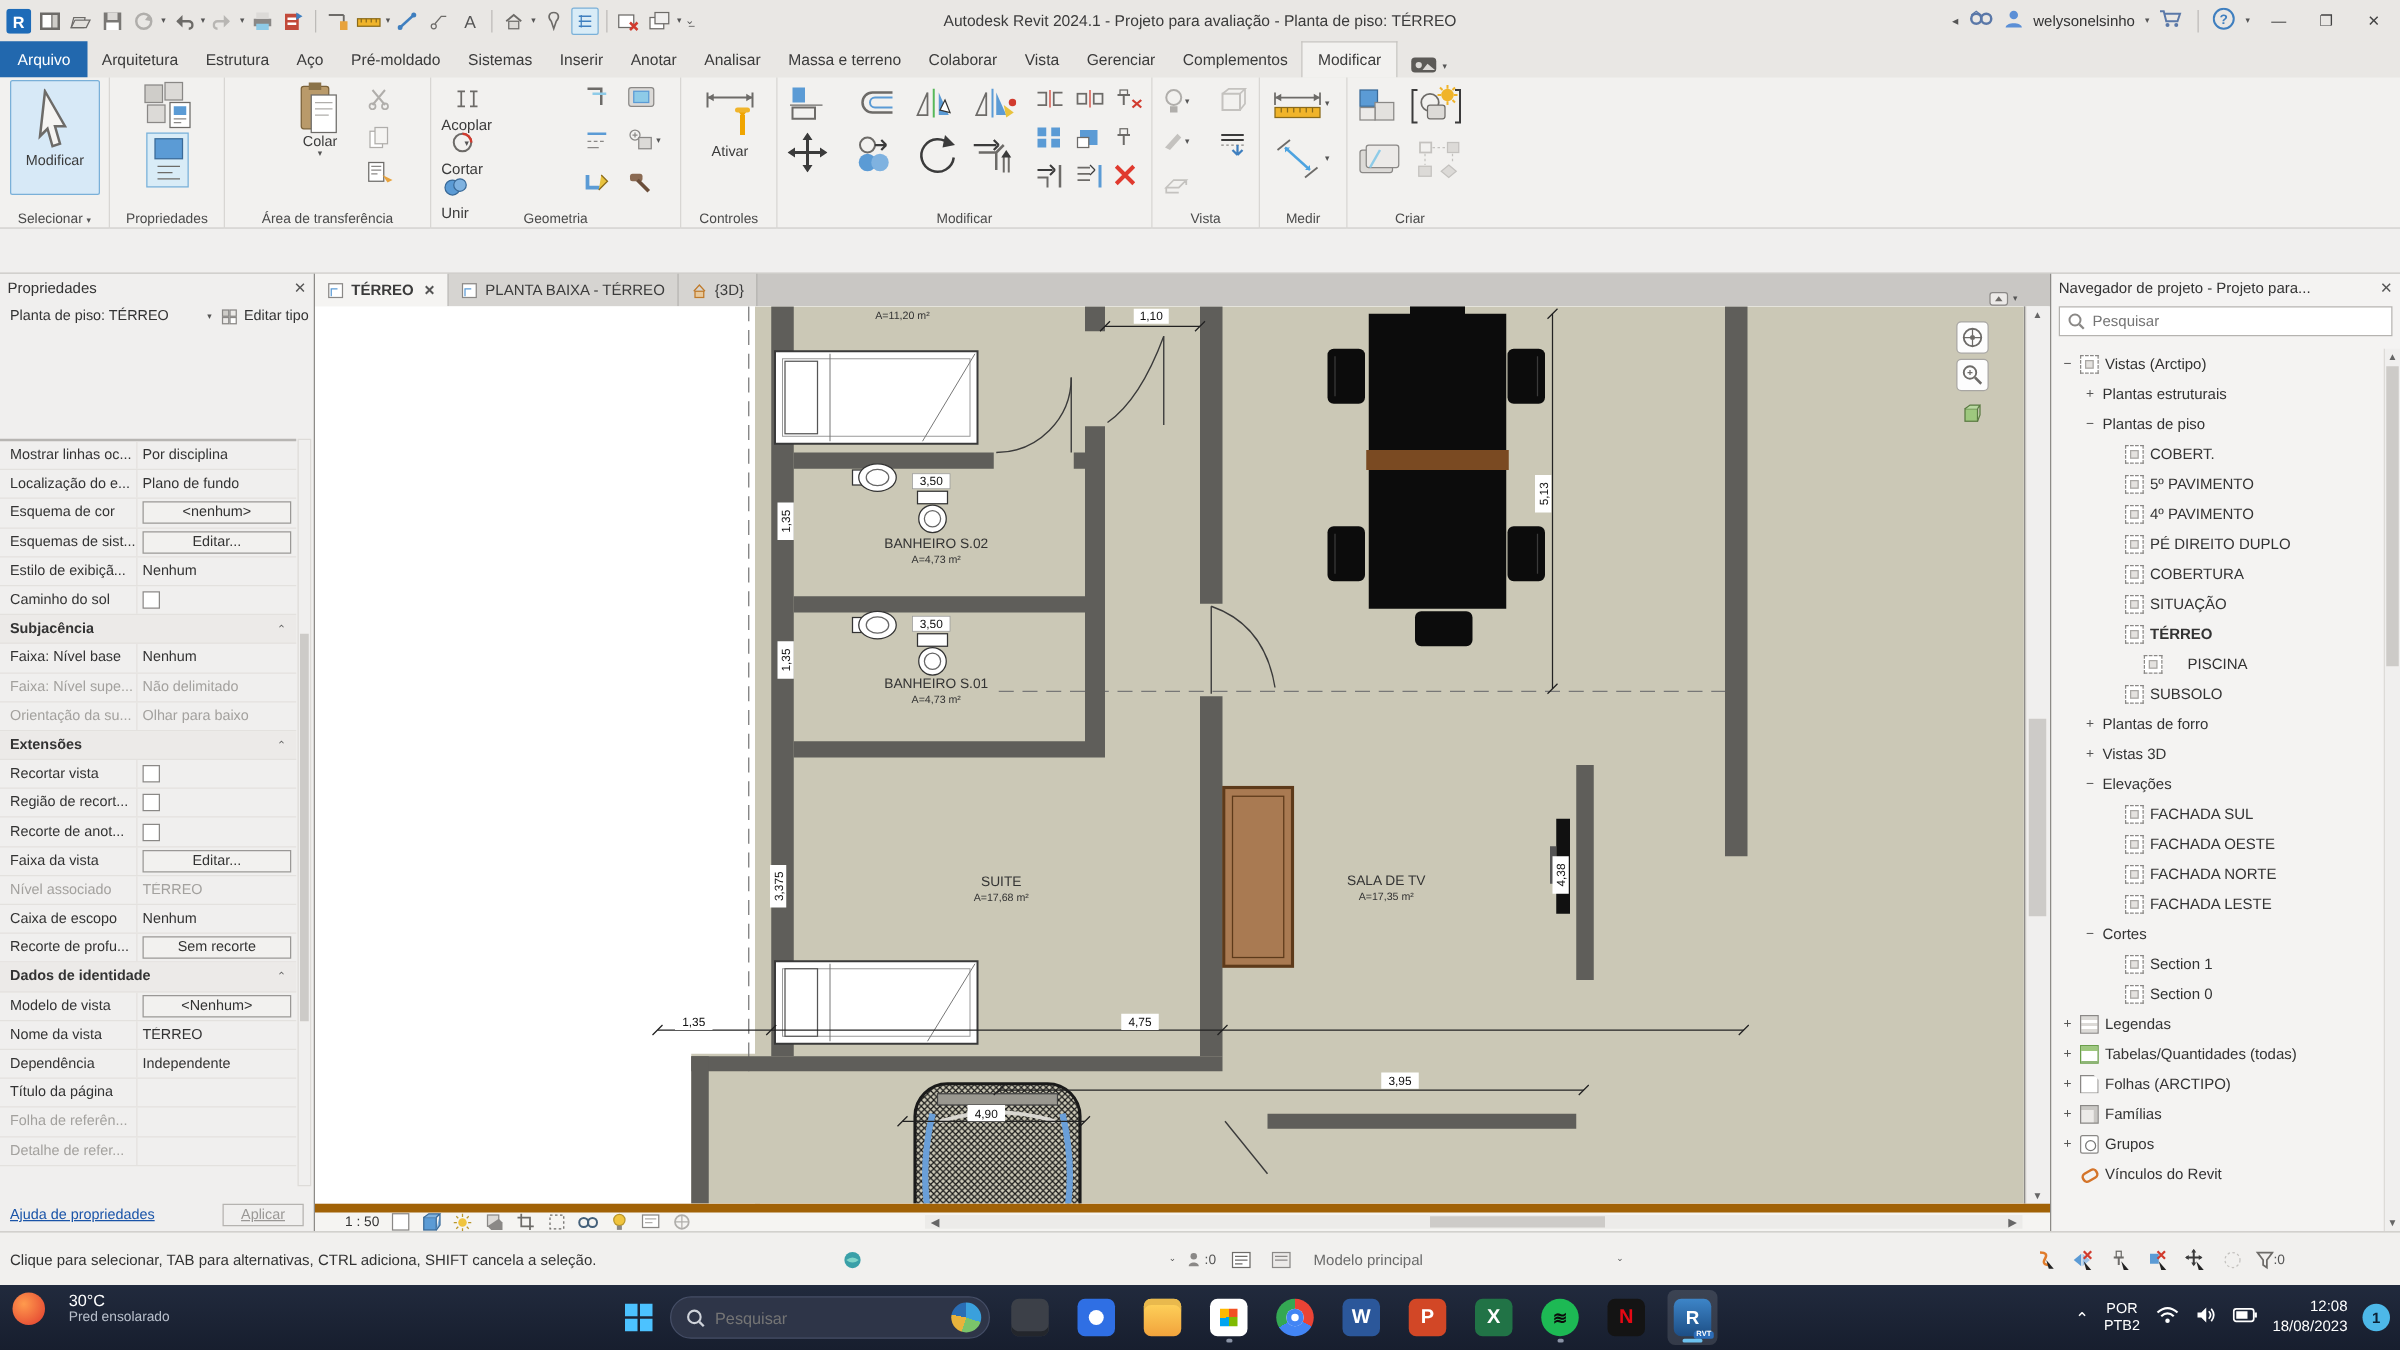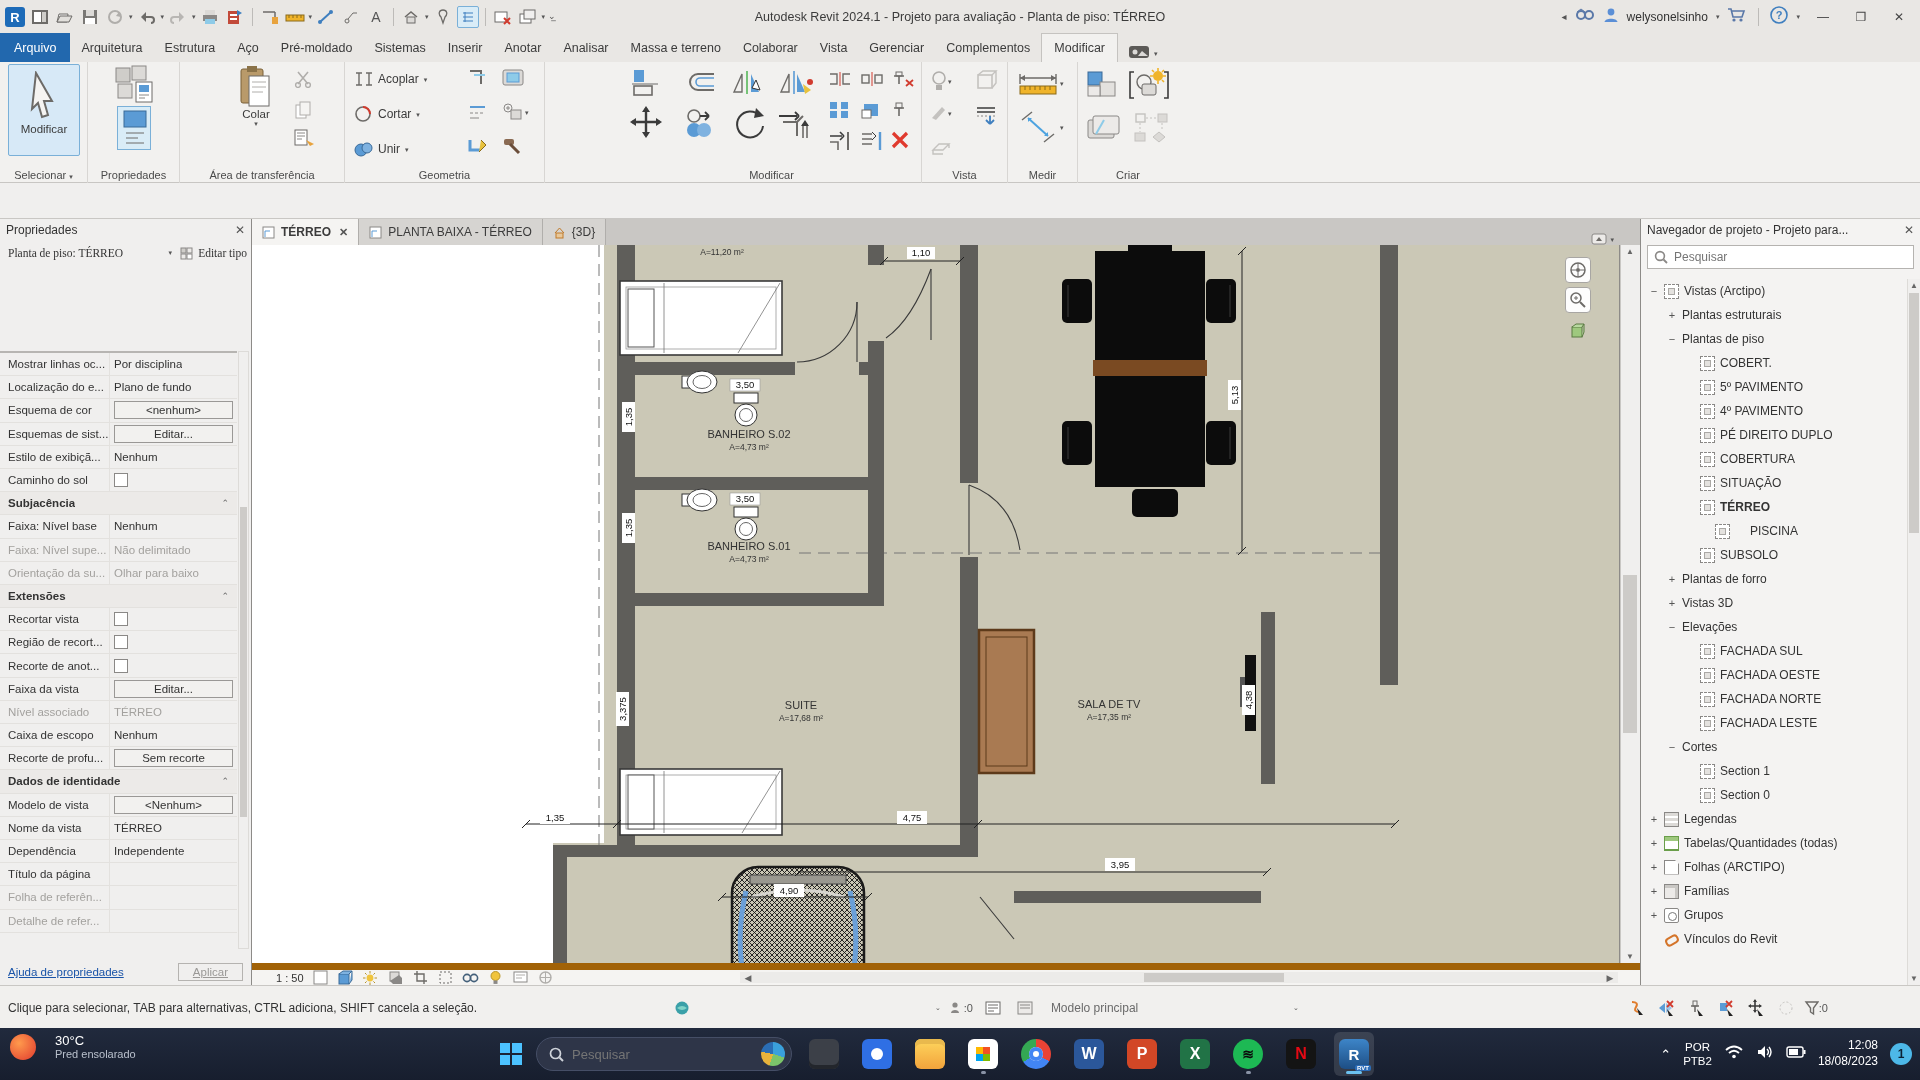--- a/index.html
+++ b/index.html
@@ -19,33 +19,33 @@
   #file-tab{background:#2268ae;color:#fff;padding:6px 14px;height:29px;display:flex;align-items:center;}
   .rtab{padding:6px 11px;height:29px;display:flex;align-items:center;white-space:nowrap;}
   #active-tab{background:#f2f1ef;border:1px solid #c5c3c0;border-bottom:none;padding:6px 12px;height:29px;display:flex;align-items:center;}
   .tab-extra{display:flex;align-items:center;gap:4px;margin-left:10px;}
   
   #ribbon{position:absolute;top:62px;left:0;width:1920px;height:121px;background:#f2f1ef;border-bottom:1px solid #c8c6c3;}
   .panel{position:absolute;top:0;height:121px;border-right:1px solid #d8d6d3;}
   .plabel{position:absolute;bottom:2px;left:0;right:0;text-align:center;font-size:11px;color:#4a4a4a;white-space:nowrap;}
   .bigbtn{position:absolute;display:flex;flex-direction:column;align-items:center;justify-content:flex-start;font-size:11.5px;color:#3b3b3b;text-align:center;}
   .sel{background:#d7e9f7;border:1px solid #7ab0d8;border-radius:2px;}
-  .gRow{position:absolute;display:flex;align-items:center;gap:5px;font-size:12px;color:#3b3b3b;white-space:nowrap;}
+  .gRow{position:absolute;display:flex;align-items:center;gap:5px;font-size:12px;color:#3b3b3b;white-space:nowrap;flex-direction:column;}
   .mi{position:absolute;display:flex;align-items:center;justify-content:center;}
   
   #optionsbar{position:absolute;top:183px;left:0;width:1920px;height:36px;background:#f0efee;border-bottom:1px solid #c9c7c4;}
   
   #main{position:absolute;top:219px;left:0;width:1920px;height:766px;background:#a8a6a3;}
   
   #props{position:absolute;left:0;top:0;width:252px;height:766px;background:#f0efee;border-right:1px solid #8d8b88;font-size:11.5px;color:#333;}
   .props-head{height:22px;display:flex;align-items:center;padding:0 6px;justify-content:space-between;font-size:12px;}
   .typebox{margin:2px 4px;height:78px;background:#fff;border:1px solid #b5b3b0;display:flex;align-items:center;gap:10px;padding:6px;position:relative;}
   .thumb{width:60px;height:60px;border:1px solid #cfcdc9;display:flex;align-items:center;justify-content:center;background:#fff;}
   .typetext{font-size:12px;line-height:1.5;}
-  .combo-row{display:flex;align-items:center;height:24px;padding:0 4px;gap:4px;font-family:Liberation Serif, serif;}
+  .combo-row{display:flex;align-items:center;height:24px;padding:0 4px;gap:4px;}
   .combo{flex:1;display:flex;align-items:center;justify-content:space-between;padding:0 4px;height:20px;font-size:11.5px;}
   .edittype{display:flex;align-items:center;gap:4px;font-size:11.5px;}
   .prop-grid{position:absolute;top:132px;left:0;right:14px;border-top:2px solid #b7b5b2;}
   .prow{display:flex;height:23.2px;border-bottom:1px solid #e3e1de;align-items:center;font-size:11.5px;}
   .p-l{width:110px;padding-left:8px;border-right:1px solid #e3e1de;white-space:nowrap;overflow:hidden;align-self:stretch;display:flex;align-items:center;}
   .p-v{flex:1;padding:0 4px;display:flex;align-items:center;min-width:0;}
   .pv-txt{white-space:nowrap;overflow:hidden;}
   .kind-group{background:#eceae8;font-weight:bold;position:relative;}
   .kind-group .p-l{width:auto;border-right:none;}
   .kind-group::after{content:"⌃";position:absolute;right:8px;font-size:9px;color:#666;font-weight:normal;}
@@ -487,20 +487,33 @@
       </span>
     <span class="mi" style="left:156px;top:74px;">
         <svg width="22" height="20">
           <rect x="3" y="3" width="10" height="6" rx="2" fill="#8a6a52"></rect>
           <path d="M9 8 L18 17" stroke="#6b4e3a" stroke-width="3"></path>
         </svg>
       </span>
     <div class="plabel"><span>Geometria</span></div>
   </div>
 
+  <div class="panel" style="left:545px;width:77px;">
+    <div class="bigbtn" style="left:10px;top:4px;width:58px;height:90px;">
+      <svg width="44" height="50">
+          <path d="M4 8 V20 M40 8 V20 M4 12 H40" stroke="#6d6b68" stroke-width="1.6"></path>
+          <path d="M4 12 L9 9 V15 Z M40 12 L35 9 V15 Z" fill="#6d6b68"></path>
+          <path d="M28 22 h8 l-4 6 Z" fill="#f0a500"></path>
+          <rect x="30" y="26" width="4" height="16" fill="#f0a500"></rect>
+          <rect x="26" y="20" width="12" height="4" rx="2" fill="#f0b42a"></rect>
+        </svg>
+      <span>Ativar</span>
+    </div>
+    <div class="plabel"><span>Controles</span></div>
+  </div>
 
   <div class="panel" style="left:622px;width:300px;">
     <span class="mi" style="left:8px;top:6px;">
         <svg width="30" height="30">
           <rect x="4" y="2" width="10" height="12" fill="#5b9bd5"></rect>
           <rect x="4" y="18" width="18" height="9" fill="none" stroke="#6d6b68" stroke-width="1.6"></rect>
           <path d="M2 16 H28" stroke="#6d6b68"></path>
         </svg>
       </span>
     <span class="mi" style="left:62px;top:6px;">

